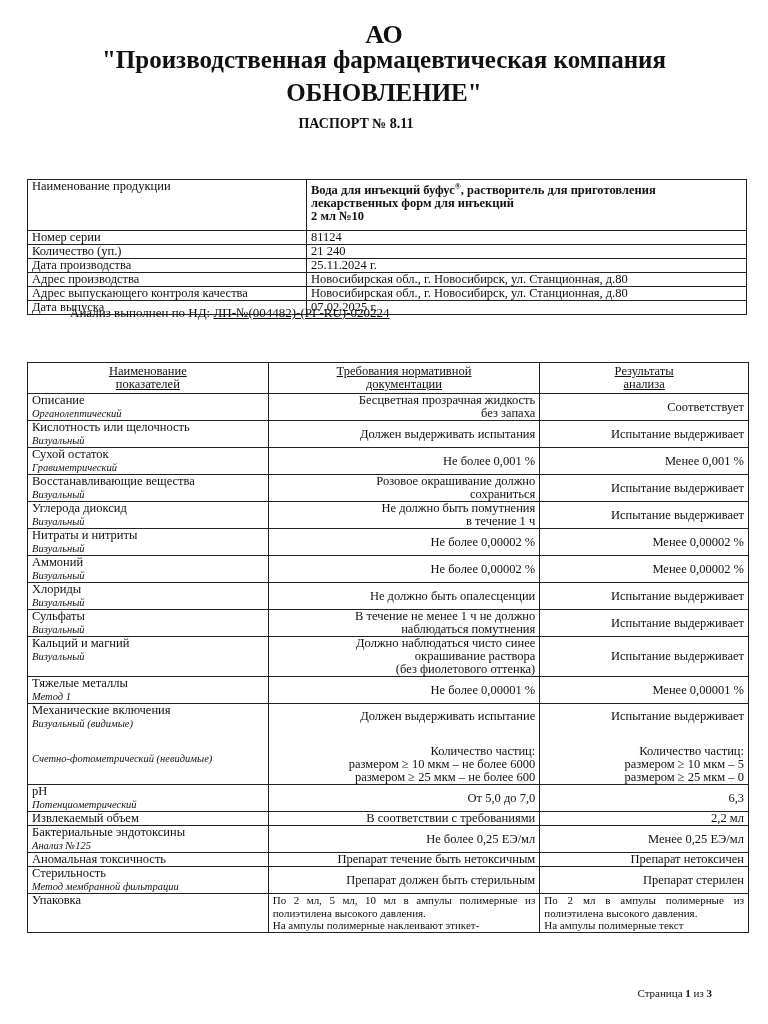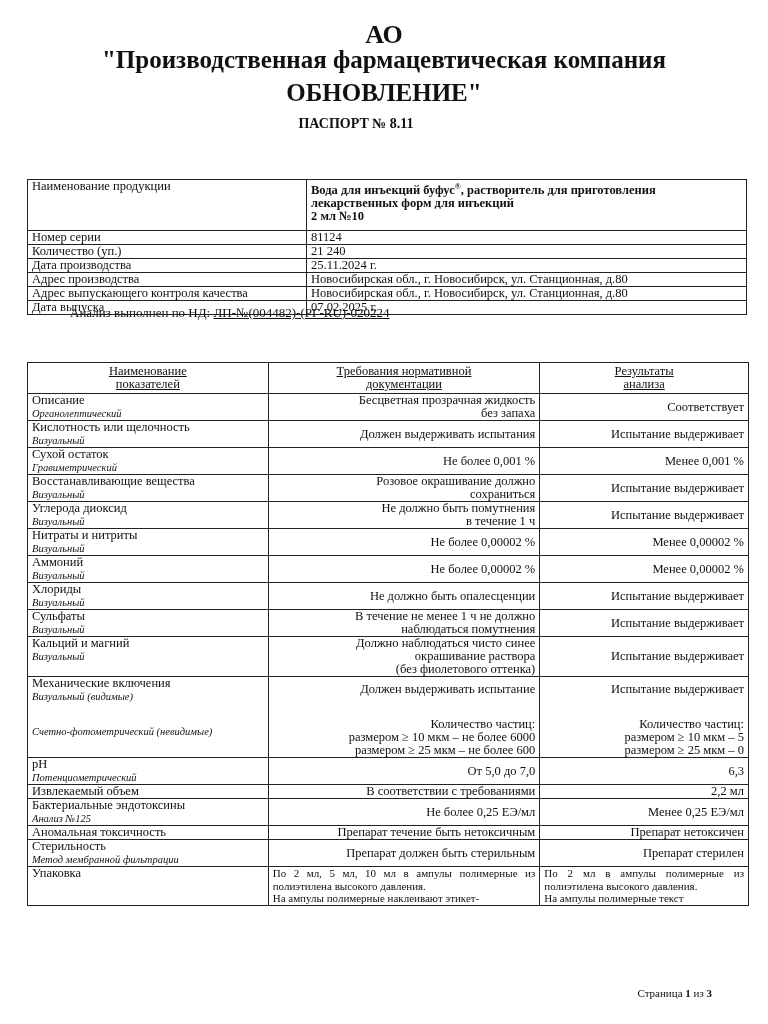--- a/index.html
+++ b/index.html
@@ -156,20 +156,25 @@
         <td class="req ml">В течение не менее 1 ч не должно
 наблюдаться помутнения</td>
         <td class="out ml">Испытание выдерживает</td>
       </tr>
       <tr>
         <td class="name"><span>Кальций и магний</span><span class="m">Визуальный</span></td>
         <td class="req ml">Должно наблюдаться чисто синее
 окрашивание раствора
 (без фиолетового оттенка)</td>
         <td class="out ml">Испытание выдерживает</td>
+      </tr>
+      <tr>
+        <td class="name"><span>Тяжелые металлы</span><span class="m">Метод 1</span></td>
+        <td class="req ml">Не более 0,00001 %</td>
+        <td class="out ml">Менее 0,00001 %</td>
       </tr>
     </tbody>
   <tbody>
     <tr>
       <td class="name">
         <span>Механические включения</span>
         <span class="m">Визуальный (видимые)</span>
         <span class="gap"></span>
         <span class="m">Счетно-фотометрический (невидимые)</span>
       </td>

